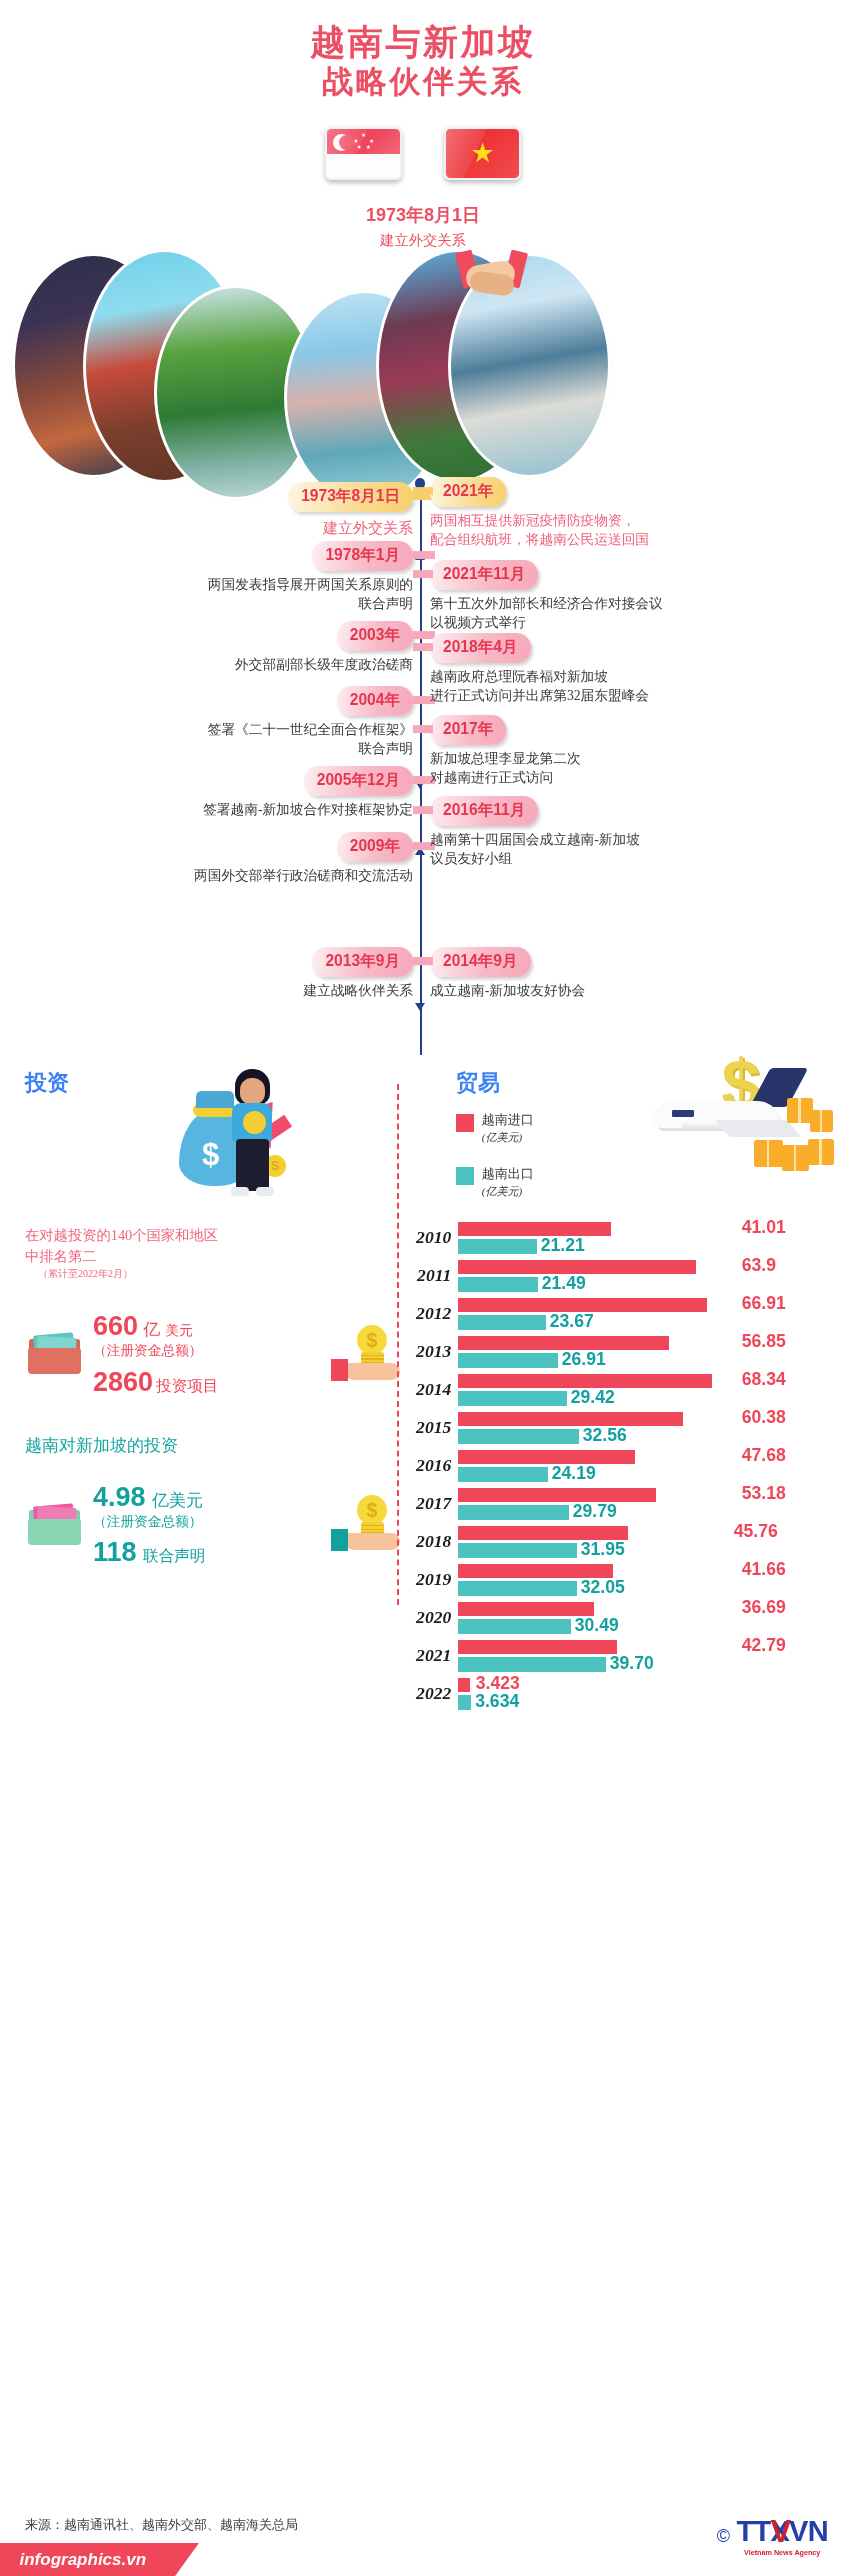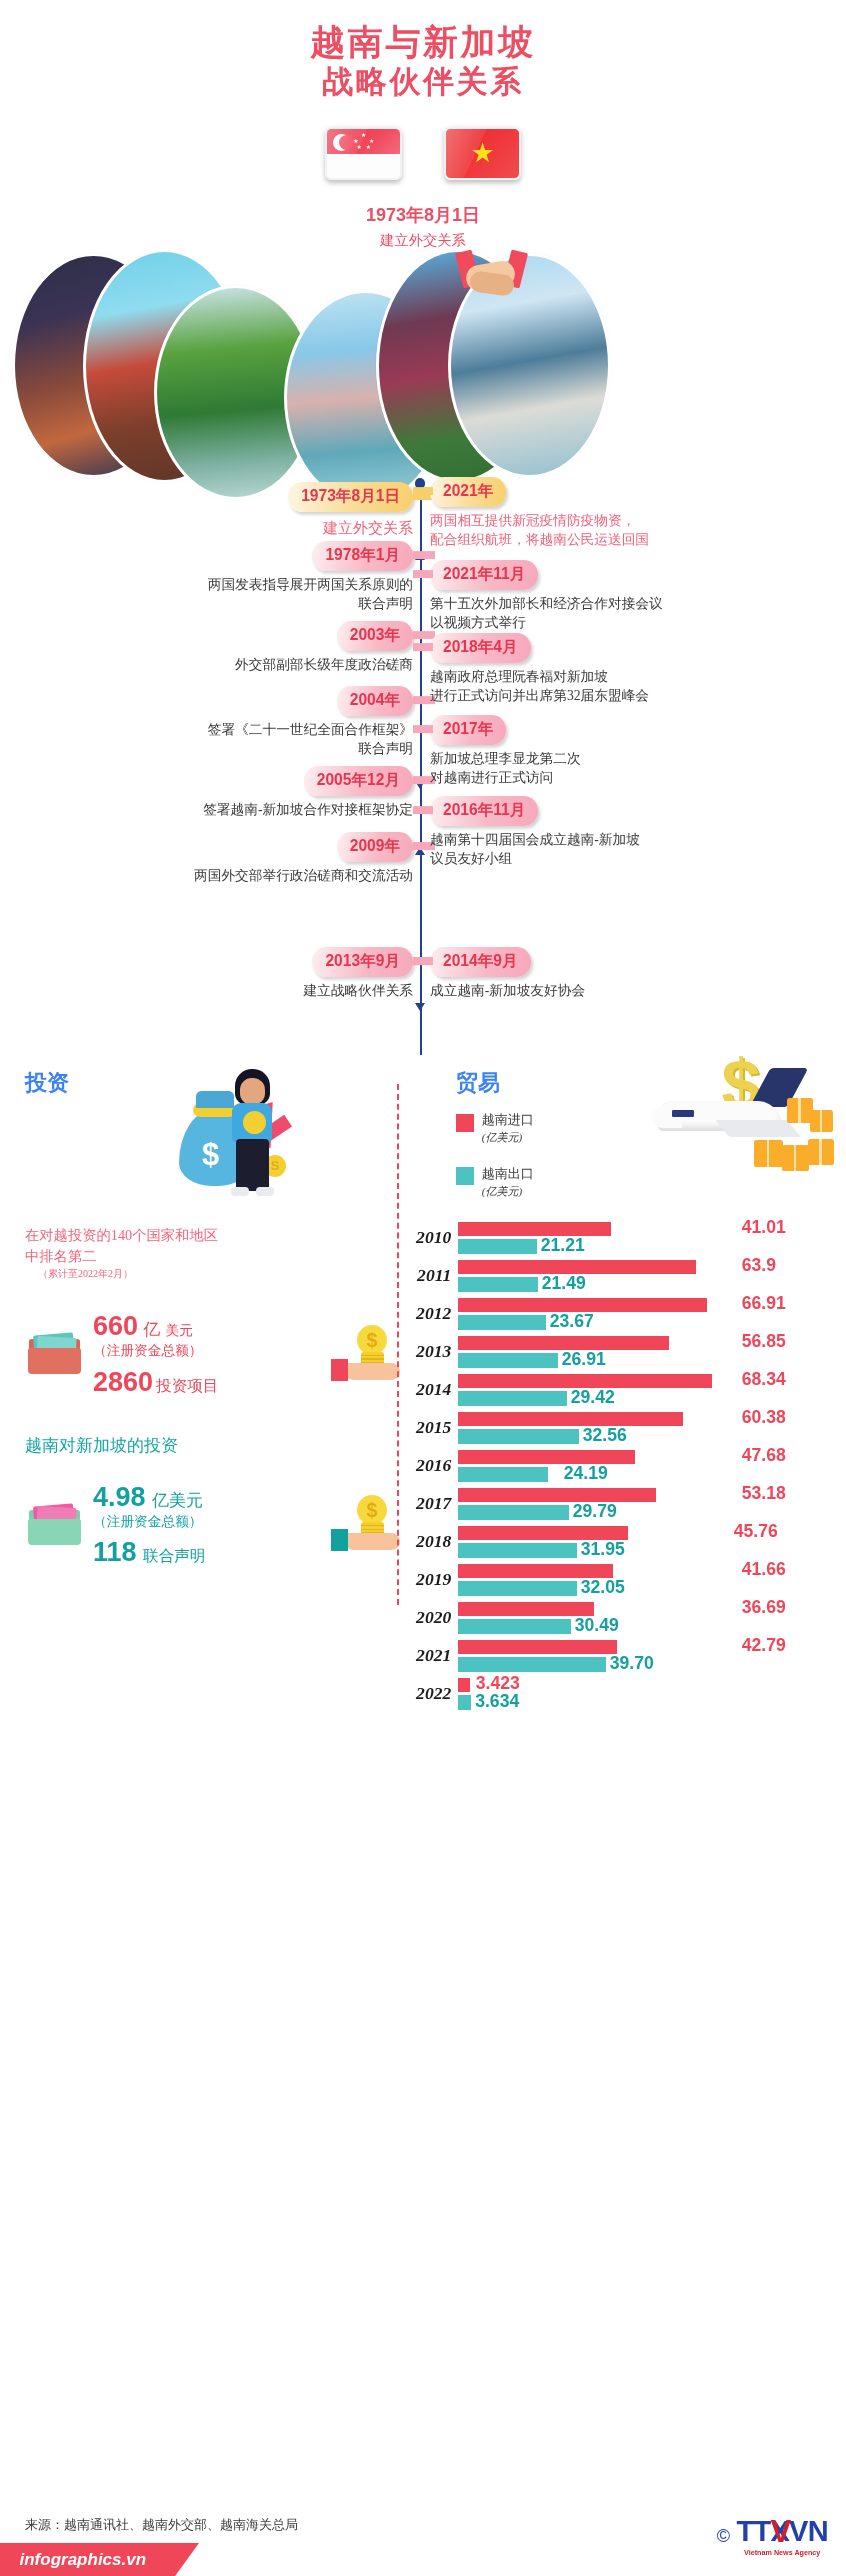--- a/index.html
+++ b/index.html
@@ -509,21 +509,21 @@
             <div class="val imp" style="left: 284px;">60.38</div>
             <div class="val exp" style="left: 125px;">32.56</div>
           </div>
         </div>
         <div class="bar-row">
           <div class="bar-year">2016</div>
           <div class="bar-stack">
             <div class="bar imp" style="width: 177px;"></div>
             <div class="bar exp" style="width: 90px;"></div>
             <div class="val imp" style="left: 284px;">47.68</div>
-            <div class="val exp" style="left: 106px; text-align: center;">24.19</div>
+            <div class="val exp" style="left: 94px; text-align: center;">24.19</div>
           </div>
         </div>
         <div class="bar-row">
           <div class="bar-year">2017</div>
           <div class="bar-stack">
             <div class="bar imp" style="width: 198px;"></div>
             <div class="bar exp" style="width: 111px;"></div>
             <div class="val imp" style="left: 284px;">53.18</div>
             <div class="val exp" style="left: 115px;">29.79</div>
           </div>

